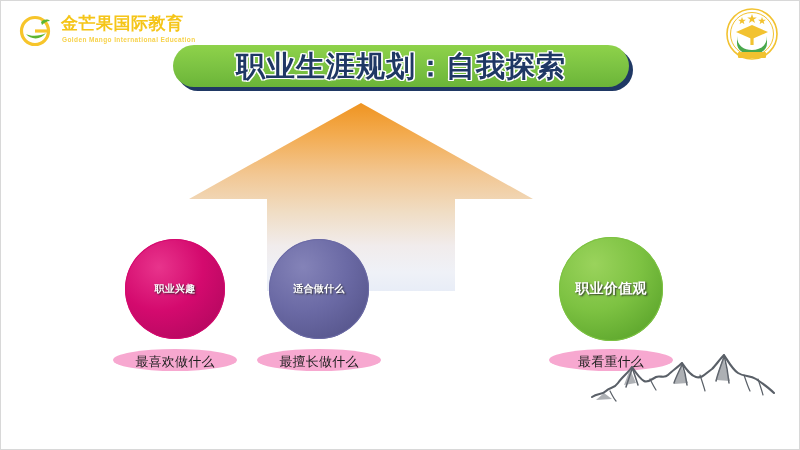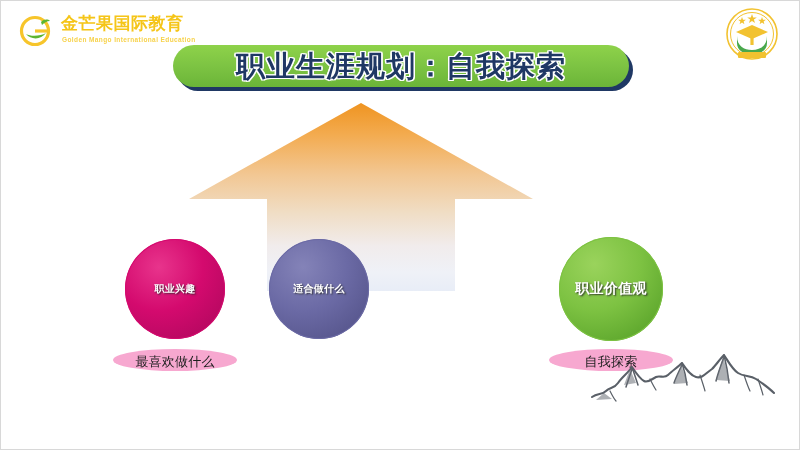--- a/index.html
+++ b/index.html
@@ -241,29 +241,32 @@
     </div>
     <div class="caption">
       <span class="caption-label">最喜欢做什么</span>
     </div>
   </div>
 
   <div class="pillar" id="pillar-1">
     <div class="bubble" style="background: radial-gradient(circle at 34% 28%, #8483b8 0%, #6b6aa5 45%, #4e4d82 100%); box-shadow: inset 0 0 0 1px #6b6aa5;">
       <span class="bubble-label">适合做什么</span>
     </div>
+    <div class="caption">
+      <span class="caption-label">最擅长做什么</span>
+    </div>
   </div>
 
 
   <div class="pillar wide" id="pillar-3">
     <div class="bubble" style="background: radial-gradient(circle at 34% 26%, #9ad35c 0%, #7dc242 45%, #4f9a23 100%); box-shadow: inset 0 0 0 1px #7dc242;">
       <span class="bubble-label">职业价值观</span>
     </div>
     <div class="caption">
-      <span class="caption-label">自我探索</span>
+      <span class="caption-label">最看重什么</span>
     </div>
   </div>
 
   <div id="mountain-art">
     <svg viewBox="0 0 200 66" width="200" height="66">
       <g fill="none" stroke="#5a6068" stroke-linecap="round" stroke-linejoin="round">
         <path d="M6 44 C12 40, 16 42, 20 38 C24 34, 28 36, 32 30 C36 24, 42 20, 46 14 C50 20, 54 26, 58 28 C62 30, 66 26, 70 24 C74 22, 78 26, 82 22 C86 18, 92 14, 96 10 C100 16, 104 22, 110 24 C116 26, 120 20, 126 16 C130 12, 134 6, 138 2 C142 8, 146 16, 152 20 C158 24, 164 22, 170 26 C176 30, 182 34, 188 40" stroke-width="2.1"></path>
         <path d="M46 14 C48 20, 50 26, 52 32 M46 16 C44 22, 42 28, 40 34" stroke-width="1.5"></path>
         <path d="M96 10 C98 16, 100 24, 101 32 M96 12 C93 18, 90 24, 88 30" stroke-width="1.5"></path>
         <path d="M138 2 C140 10, 142 20, 143 30 M138 4 C135 12, 132 20, 130 28" stroke-width="1.5"></path>

